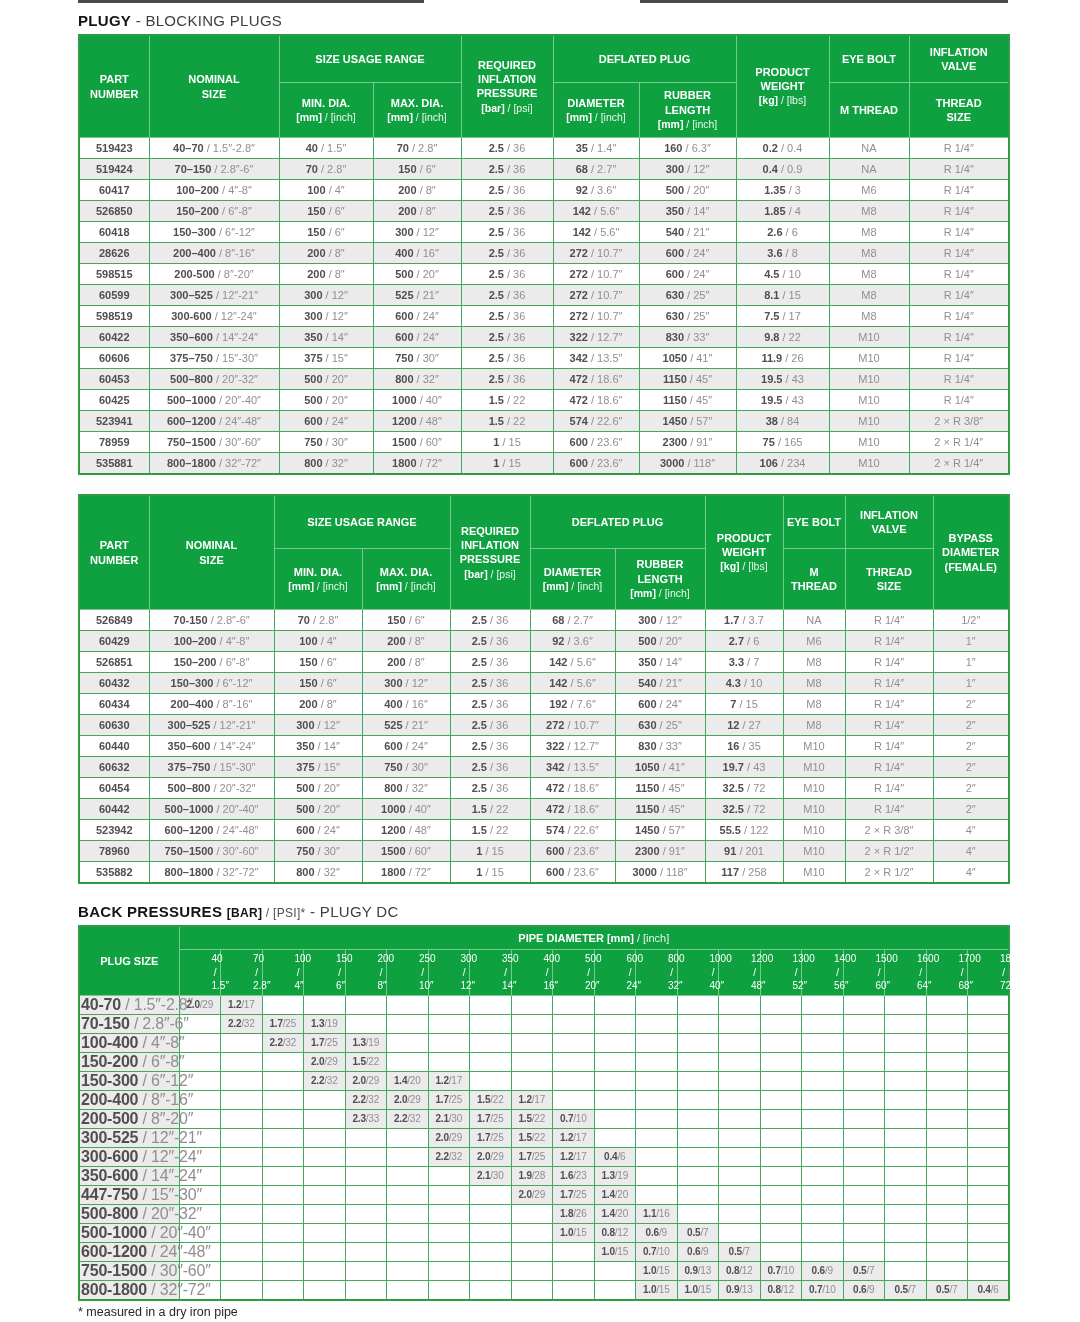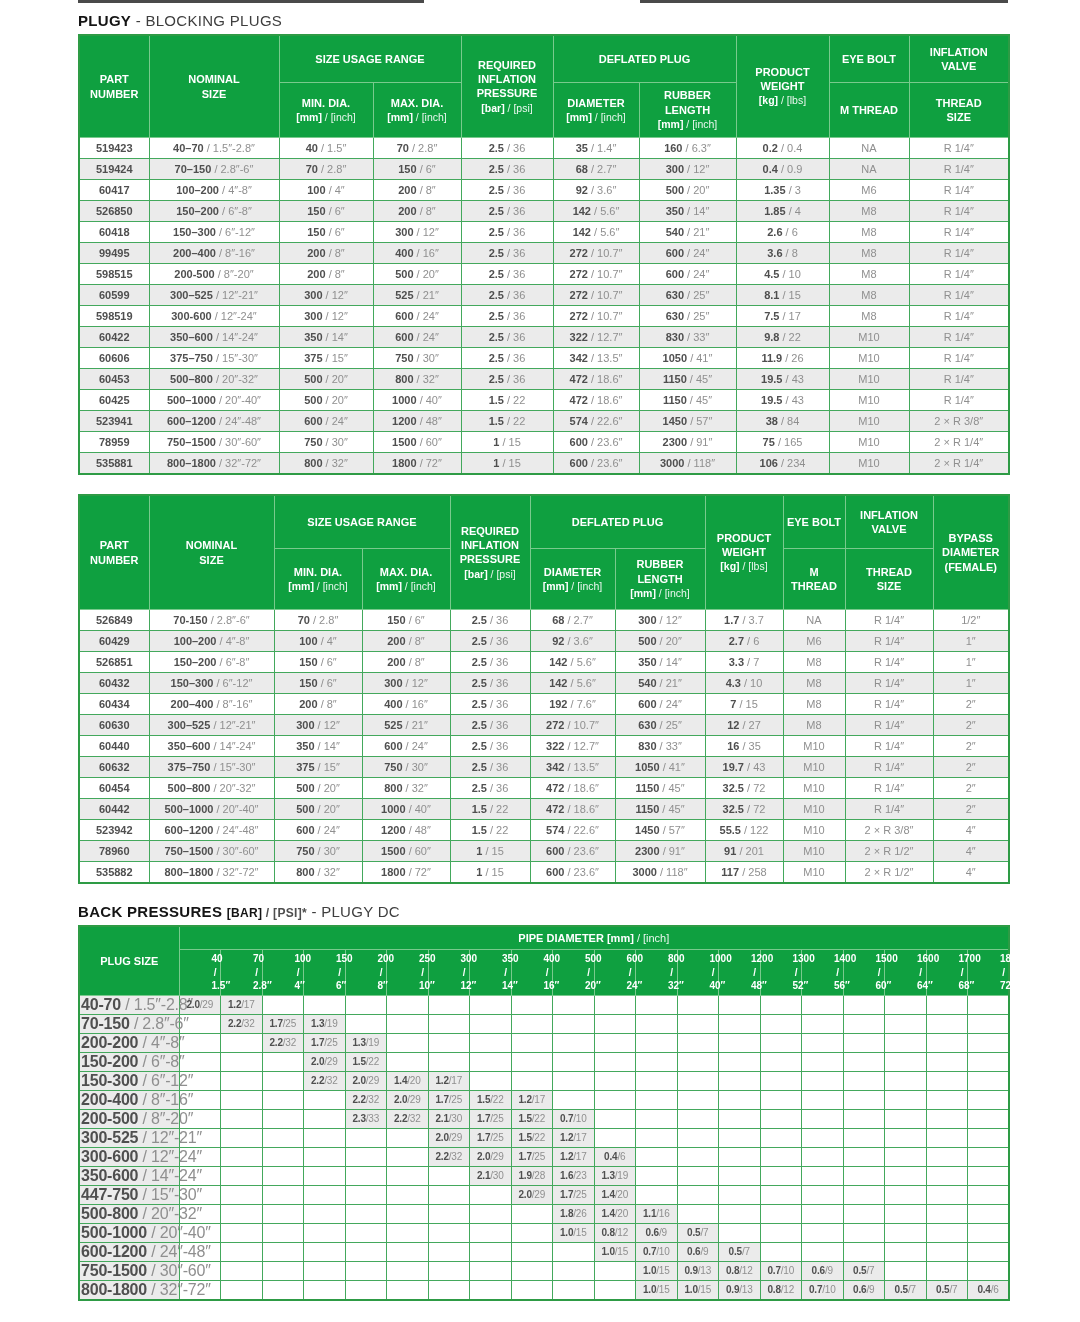--- a/index.html
+++ b/index.html
@@ -5,21 +5,21 @@
   html,body{margin:0;padding:0;background:#fff;width:1080px;height:1322px;overflow:hidden;
     font-family:"Liberation Sans","DejaVu Sans",sans-serif;-webkit-font-smoothing:antialiased;}
   .page{position:relative;padding:12px 0 0 78px;width:1002px;}
   .artifact{position:absolute;top:0;height:3px;background:#4a4a4a;}
   .a-left{left:78px;width:346px;}
   .a-right{left:640px;width:368px;}
   .sec{margin-bottom:19px;}
   h2{margin:0 12px 5px 0;font-size:15px;font-weight:400;color:#3e3e3e;letter-spacing:.3px;}
   h2 b{color:#141414;font-weight:700;}
   h2 .tu-b{font-weight:700;color:#141414;font-size:12px;}
-  h2 .tu-l{font-weight:700;color:#4e4e4e;font-size:12px;}
+  h2 .tu-l{font-weight:400;color:#4e4e4e;font-size:12px;}
   table.grid{border-collapse:collapse;table-layout:fixed;width:930px;border:2px solid #2E9B45;}
   .grid th{background:#0FA040;color:#fff;border:1px solid #79CA8D;font-size:11px;font-weight:700;
     padding:2px 1px;line-height:1.3;text-align:center;vertical-align:middle;}
   .grid th div{white-space:pre-line;}
   .grid th .u{font-size:10.5px;margin-top:1px;white-space:nowrap;}
   .ub{font-weight:700;}
   .ul{font-weight:400;opacity:.92;}
   .grid td{border:1px solid #43A85C;font-size:11px;text-align:center;vertical-align:middle;
     height:20px;padding:0 2px;white-space:nowrap;background:#fff;}
   #tbl0 tbody tr:nth-child(even) td,#tbl1 tbody tr:nth-child(even) td{background:#EBEBEB;}
@@ -28,21 +28,21 @@
   #tbl0 thead tr:nth-child(1) th{height:42px;}
   #tbl0 thead tr:nth-child(2) th{height:50px;}
   #tbl1 thead tr:nth-child(1) th{height:48px;}
   #tbl1 thead tr:nth-child(2) th{height:56px;}
   
   .bp td{height:17px;font-size:10px;padding:0 1px;letter-spacing:-.2px;}
   .bp td.rl{background:#EBEBEB;font-size:16px;}
   .bp td.v{background:#EBEBEB;}
   .bp th.ps{font-size:11px;}
   .bp th.pd{height:18px;font-size:11px;text-align:center;}
-  .bp thead tr:nth-child(2) th{height:38px;font-size:10px;line-height:1.35;font-weight:700;padding-left:32px;}
+  .bp thead tr:nth-child(2) th{height:38px;font-size:10px;line-height:1.35;font-weight:400;padding-left:32px;}
   .footnote{margin-top:4px;font-size:12.5px;color:#262626;}
 </style>
 </head>
 <body>
 
 <div class="page">
   <div class="artifact a-left"></div>
   <div class="artifact a-right"></div>
 
   <section class="sec">
@@ -178,21 +178,21 @@
               <td><span class="b">150</span> <span class="l">/ 6″</span></td>
               <td><span class="b">300</span> <span class="l">/ 12″</span></td>
               <td><span class="b">2.5</span> <span class="l">/ 36</span></td>
               <td><span class="b">142</span> <span class="l">/ 5.6″</span></td>
               <td><span class="b">540</span> <span class="l">/ 21″</span></td>
               <td><span class="b">2.6</span> <span class="l">/ 6</span></td>
               <td><span class="l">M8</span></td>
               <td><span class="l">R 1/4″</span></td>
             </tr>
             <tr>
-              <td><span class="b">99495</span></td>
+              <td><span class="b">28626</span></td>
               <td><span class="b">200–400</span> <span class="l">/ 8″-16″</span></td>
               <td><span class="b">200</span> <span class="l">/ 8″</span></td>
               <td><span class="b">400</span> <span class="l">/ 16″</span></td>
               <td><span class="b">2.5</span> <span class="l">/ 36</span></td>
               <td><span class="b">272</span> <span class="l">/ 10.7″</span></td>
               <td><span class="b">600</span> <span class="l">/ 24″</span></td>
               <td><span class="b">3.6</span> <span class="l">/ 8</span></td>
               <td><span class="l">M8</span></td>
               <td><span class="l">R 1/4″</span></td>
             </tr>
@@ -676,21 +676,21 @@
               <td></td>
               <td></td>
               <td></td>
               <td></td>
               <td></td>
               <td></td>
               <td></td>
               <td></td>
             </tr>
             <tr>
-              <td class="rl"><span class="b">200-200</span> <span class="l">/ 4″-8″</span></td>
+              <td class="rl"><span class="b">100-400</span> <span class="l">/ 4″-8″</span></td>
               <td></td>
               <td></td>
               <td class="v"><span class="b">2.2</span><span class="l">/32</span></td>
               <td class="v"><span class="b">1.7</span><span class="l">/25</span></td>
               <td class="v"><span class="b">1.3</span><span class="l">/19</span></td>
               <td></td>
               <td></td>
               <td></td>
               <td></td>
               <td></td>
@@ -1000,14 +1000,15 @@
               <td class="v"><span class="b">0.8</span><span class="l">/12</span></td>
               <td class="v"><span class="b">0.7</span><span class="l">/10</span></td>
               <td class="v"><span class="b">0.6</span><span class="l">/9</span></td>
               <td class="v"><span class="b">0.5</span><span class="l">/7</span></td>
               <td class="v"><span class="b">0.5</span><span class="l">/7</span></td>
               <td class="v"><span class="b">0.4</span><span class="l">/6</span></td>
             </tr>
           </tbody>
         </table>
       </div>
+    <div class="footnote">* measured in a dry iron pipe</div>
   </section>
 </div>
 
 </body></html>

